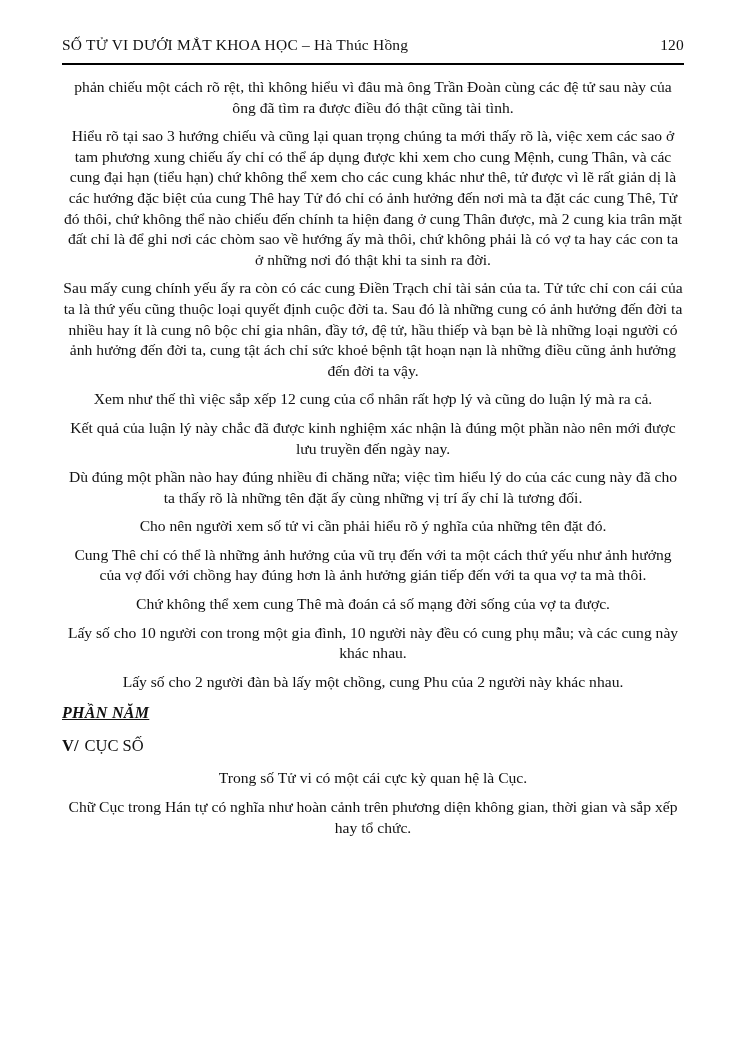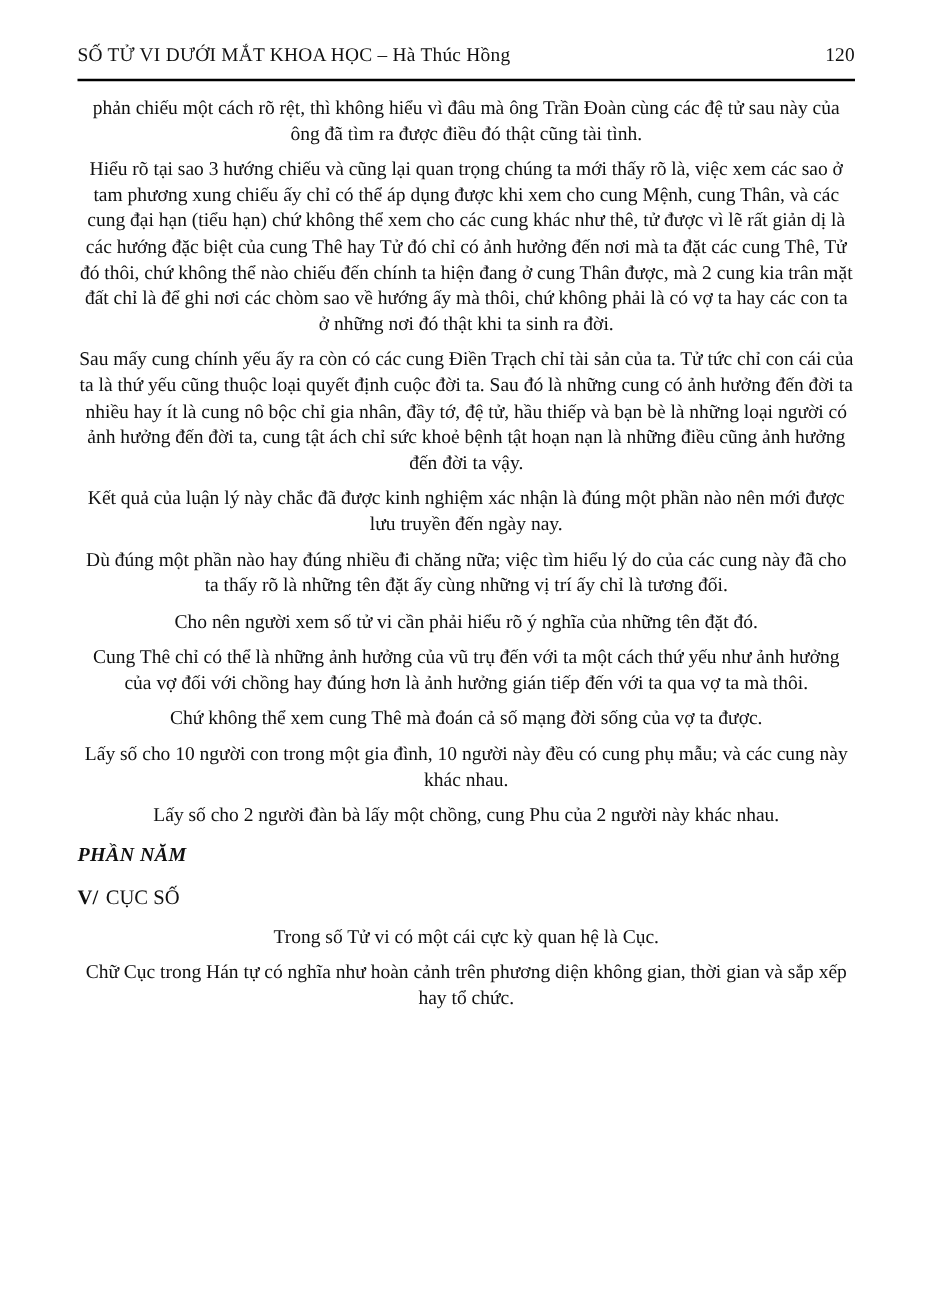--- a/index.html
+++ b/index.html
@@ -35,20 +35,21 @@
   .content p {
     font-size: 15.6px;
     line-height: 20.6px;
     margin: 0 0 8px 0;
     text-align: center;
   }
   .part-heading {
     font-size: 16px;
     font-weight: bold;
     font-style: italic;
+    text-decoration: underline;
     margin: 12px 0 14px 0;
     letter-spacing: 0.3px;
   }
   .subsection-heading {
     font-size: 16.5px;
     margin: 0 0 12px 0;
   }
   .subsection-heading .numeral {
     font-weight: bold;
     margin-right: 6px;
@@ -61,20 +62,21 @@
 
   <div class="page-header">
     <span class="title">SỐ TỬ VI DƯỚI MẮT KHOA HỌC – Hà Thúc Hồng</span>
     <span class="pagenum">120</span>
   </div>
 
   <div class="content">
     <p>phản chiếu một cách rõ rệt, thì không hiểu vì đâu mà ông Trần Đoàn cùng các đệ tử sau này của ông đã tìm ra được điều đó thật cũng tài tình.</p>
     <p>Hiểu rõ tại sao 3 hướng chiếu và cũng lại quan trọng chúng ta mới thấy rõ là, việc xem các sao ở tam phương xung chiếu ấy chỉ có thể áp dụng được khi xem cho cung Mệnh, cung Thân, và các cung đại hạn (tiểu hạn) chứ không thể xem cho các cung khác như thê, tử được vì lẽ rất giản dị là các hướng đặc biệt của cung Thê hay Tử đó chỉ có ảnh hưởng đến nơi mà ta đặt các cung Thê, Tử đó thôi, chứ không thể nào chiếu đến chính ta hiện đang ở cung Thân được, mà 2 cung kia trân mặt đất chỉ là để ghi nơi các chòm sao về hướng ấy mà thôi, chứ không phải là có vợ ta hay các con ta ở những nơi đó thật khi ta sinh ra đời.</p>
     <p>Sau mấy cung chính yếu ấy ra còn có các cung Điền Trạch chỉ tài sản của ta. Tử tức chỉ con cái của ta là thứ yếu cũng thuộc loại quyết định cuộc đời ta. Sau đó là những cung có ảnh hưởng đến đời ta nhiều hay ít là cung nô bộc chỉ gia nhân, đầy tớ, đệ tử, hầu thiếp và bạn bè là những loại người có ảnh hưởng đến đời ta, cung tật ách chỉ sức khoẻ bệnh tật hoạn nạn là những điều cũng ảnh hưởng đến đời ta vậy.</p>
+    <p>Xem như thế thì việc sắp xếp 12 cung của cổ nhân rất hợp lý và cũng do luận lý mà ra cả.</p>
     <p>Kết quả của luận lý này chắc đã được kinh nghiệm xác nhận là đúng một phần nào nên mới được lưu truyền đến ngày nay.</p>
     <p>Dù đúng một phần nào hay đúng nhiều đi chăng nữa; việc tìm hiểu lý do của các cung này đã cho ta thấy rõ là những tên đặt ấy cùng những vị trí ấy chỉ là tương đối.</p>
     <p>Cho nên người xem số tử vi cần phải hiểu rõ ý nghĩa của những tên đặt đó.</p>
     <p>Cung Thê chỉ có thể là những ảnh hưởng của vũ trụ đến với ta một cách thứ yếu như ảnh hưởng của vợ đối với chồng hay đúng hơn là ảnh hưởng gián tiếp đến với ta qua vợ ta mà thôi.</p>
     <p>Chứ không thể xem cung Thê mà đoán cả số mạng đời sống của vợ ta được.</p>
     <p>Lấy số cho 10 người con trong một gia đình, 10 người này đều có cung phụ mẫu; và các cung này khác nhau.</p>
     <p>Lấy số cho 2 người đàn bà lấy một chồng, cung Phu của 2 người này khác nhau.</p>
 
     <div class="part-heading">PHẦN NĂM</div>
 

